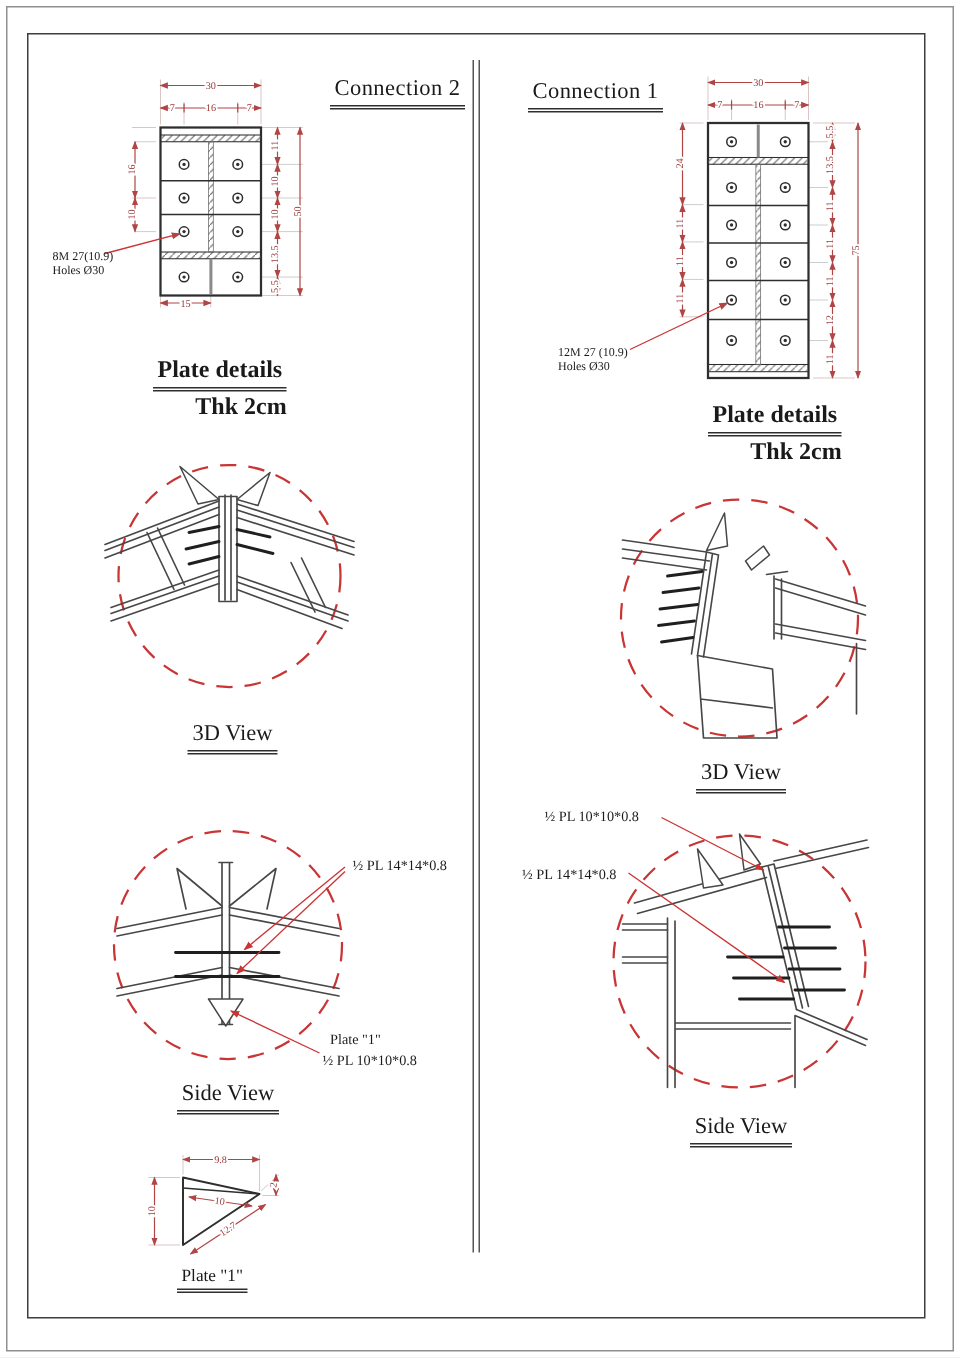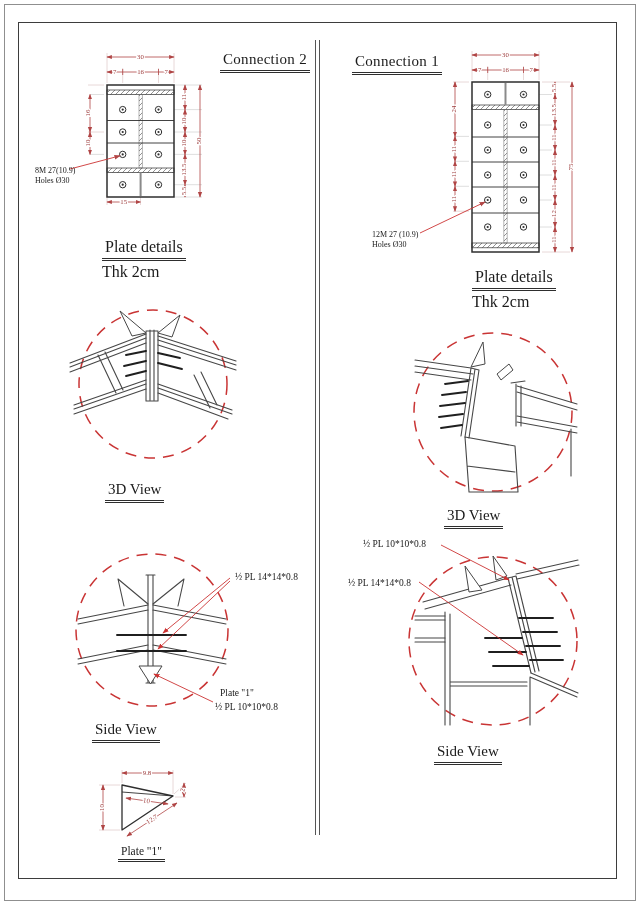--- a/index.html
+++ b/index.html
@@ -3,24 +3,24 @@
 <meta charset="utf-8">
 <style>
   html,body{margin:0;padding:0;background:#e8e8e8;}
   .page{position:relative;width:640px;height:905px;background:#ffffff;overflow:hidden;
         font-family:"Liberation Serif",serif;color:#1a1a1a;}
   .outer-border{position:absolute;inset:4px;border:1px solid #8f8f8f;}
   .inner-border{position:absolute;left:18px;top:22px;width:597px;height:855px;border:1.5px solid #3d3d3d;}
   .divider{position:absolute;left:315px;top:40px;height:795px;width:3px;
            border-left:1.2px solid #555;border-right:1.2px solid #555;}
   .hdr{position:absolute;font-size:15px;letter-spacing:.3px;}
-  .title{position:absolute;text-align:left;}
+  .title{position:absolute;text-align:right;font-weight:bold;}
   .title .t{font-size:16px;}
   .title .s{font-size:16px;margin-top:4px;}
-  .vlabel{position:absolute;font-size:15px;}
+  .vlabel{position:absolute;font-size:15px;text-align:center;}
   .plbl{position:absolute;font-size:11.5px;}
   .du{display:inline-block;border-bottom:1px solid #2e2e2e;padding:0 3px 2px;position:relative;}
   .du::after{content:"";position:absolute;left:0;right:0;bottom:-3px;border-bottom:1px solid #2e2e2e;}
   svg{position:absolute;overflow:visible;}
   svg text{font-family:"Liberation Serif",serif;}
   .dim{stroke:#b04545;stroke-width:.8;fill:none;}
   .ext{stroke:#d4b9b9;stroke-width:.55;}
   .gext{stroke:#c4c4c4;stroke-width:.55;}
   .dimtxt{fill:#9c3a3a;font-size:6.8px;paint-order:stroke;stroke:#fff;stroke-width:2.4px;text-anchor:middle;}
   .ln{stroke:#2e2e2e;stroke-width:1.5;fill:#fff;}

